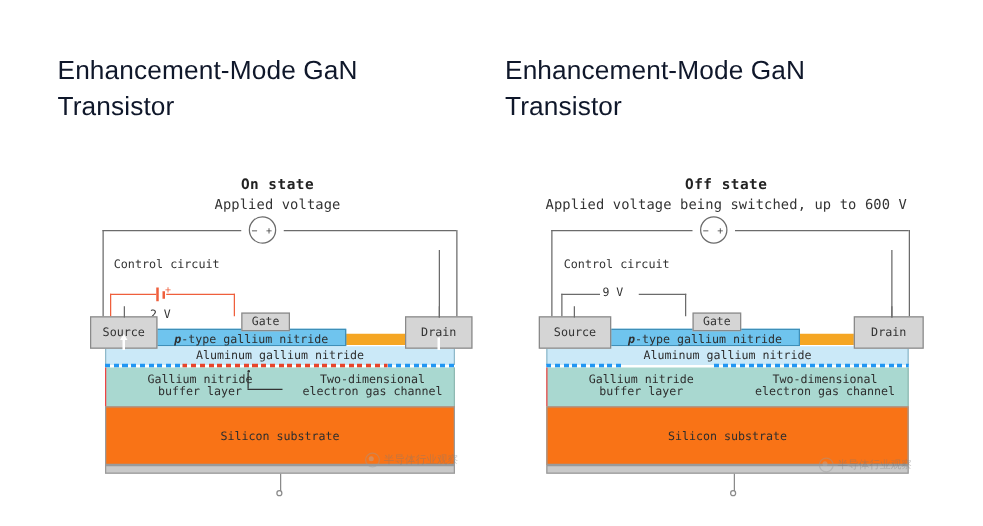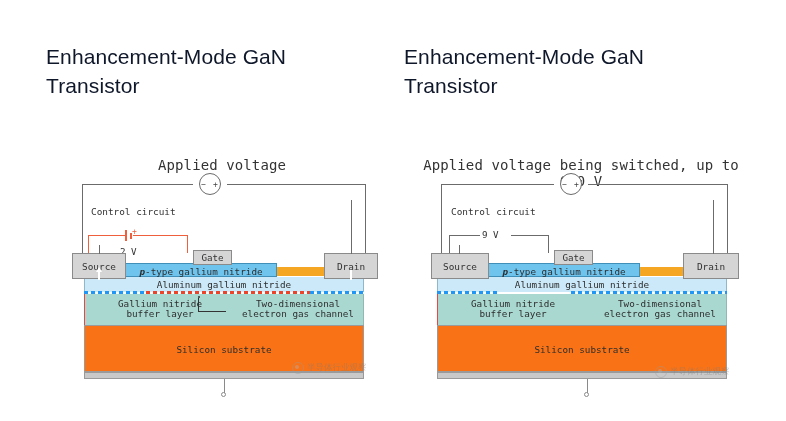--- a/index.html
+++ b/index.html
@@ -41,21 +41,21 @@
     font-family:"DejaVu Sans Mono", monospace;
     font-weight:bold;
     font-size:11.5px;
     color:#222;
     letter-spacing:0.4px;
   }
   .fig-sub{
     position:absolute;left:0;right:0;top:17px;
     text-align:center;
     font-family:"DejaVu Sans Mono", monospace;
-    font-size:14px;
+    font-size:11px;
     color:#333;
     letter-spacing:0.1px;
   }
 
   
   .wire{position:absolute;background:#6b6b6b;}
   .wire-h{height:1px;}
   .wire-v{width:1px;}
   .wire-o{position:absolute;background:#ef5f3c;}
   .wire-o.wire-h{height:1.4px;}
@@ -167,20 +167,21 @@
 </style>
 </head>
 <body>
 
 <div class="panel panel-left">
 
   <div class="slide-title">Enhancement-Mode GaN Transistor</div>
 
   <div class="fig">
 
+    <div class="fig-title">On state</div>
     <div class="fig-sub">Applied voltage</div>
 
     <div class="wire wire-h" style="left:24px;top:44px;width:111px;"></div>
     <div class="wire wire-h" style="left:169px;top:44px;width:138px;"></div>
     <div class="wire wire-v" style="left:24px;top:44px;height:70px;"></div>
     <div class="wire wire-v" style="left:307px;top:44px;height:70px;"></div>
     <div class="vsource" style="left:141px;top:33px;">− +</div>
 
     <div class="label-mono" style="left:33px;top:66px;">Control circuit</div>
     <div class="wire-o wire-v" style="left:30px;top:95px;height:30px;"></div>
@@ -255,20 +256,21 @@
     <span>半导体行业观察</span>
   </div>
 </div>
 
 <div class="panel panel-right">
 
   <div class="slide-title">Enhancement-Mode GaN Transistor</div>
 
   <div class="fig">
 
+    <div class="fig-title">Off state</div>
     <div class="fig-sub">Applied voltage being switched, up to 600 V</div>
 
     <div class="wire wire-h" style="left:30px;top:44px;width:113px;"></div>
     <div class="wire wire-h" style="left:177px;top:44px;width:139px;"></div>
     <div class="wire wire-v" style="left:30px;top:44px;height:70px;"></div>
     <div class="wire wire-v" style="left:316px;top:44px;height:70px;"></div>
     <div class="vsource" style="left:149px;top:33px;">− +</div>
 
     <div class="label-mono" style="left:40px;top:66px;">Control circuit</div>
     <div class="wire wire-v" style="left:38px;top:95px;height:30px;"></div>

